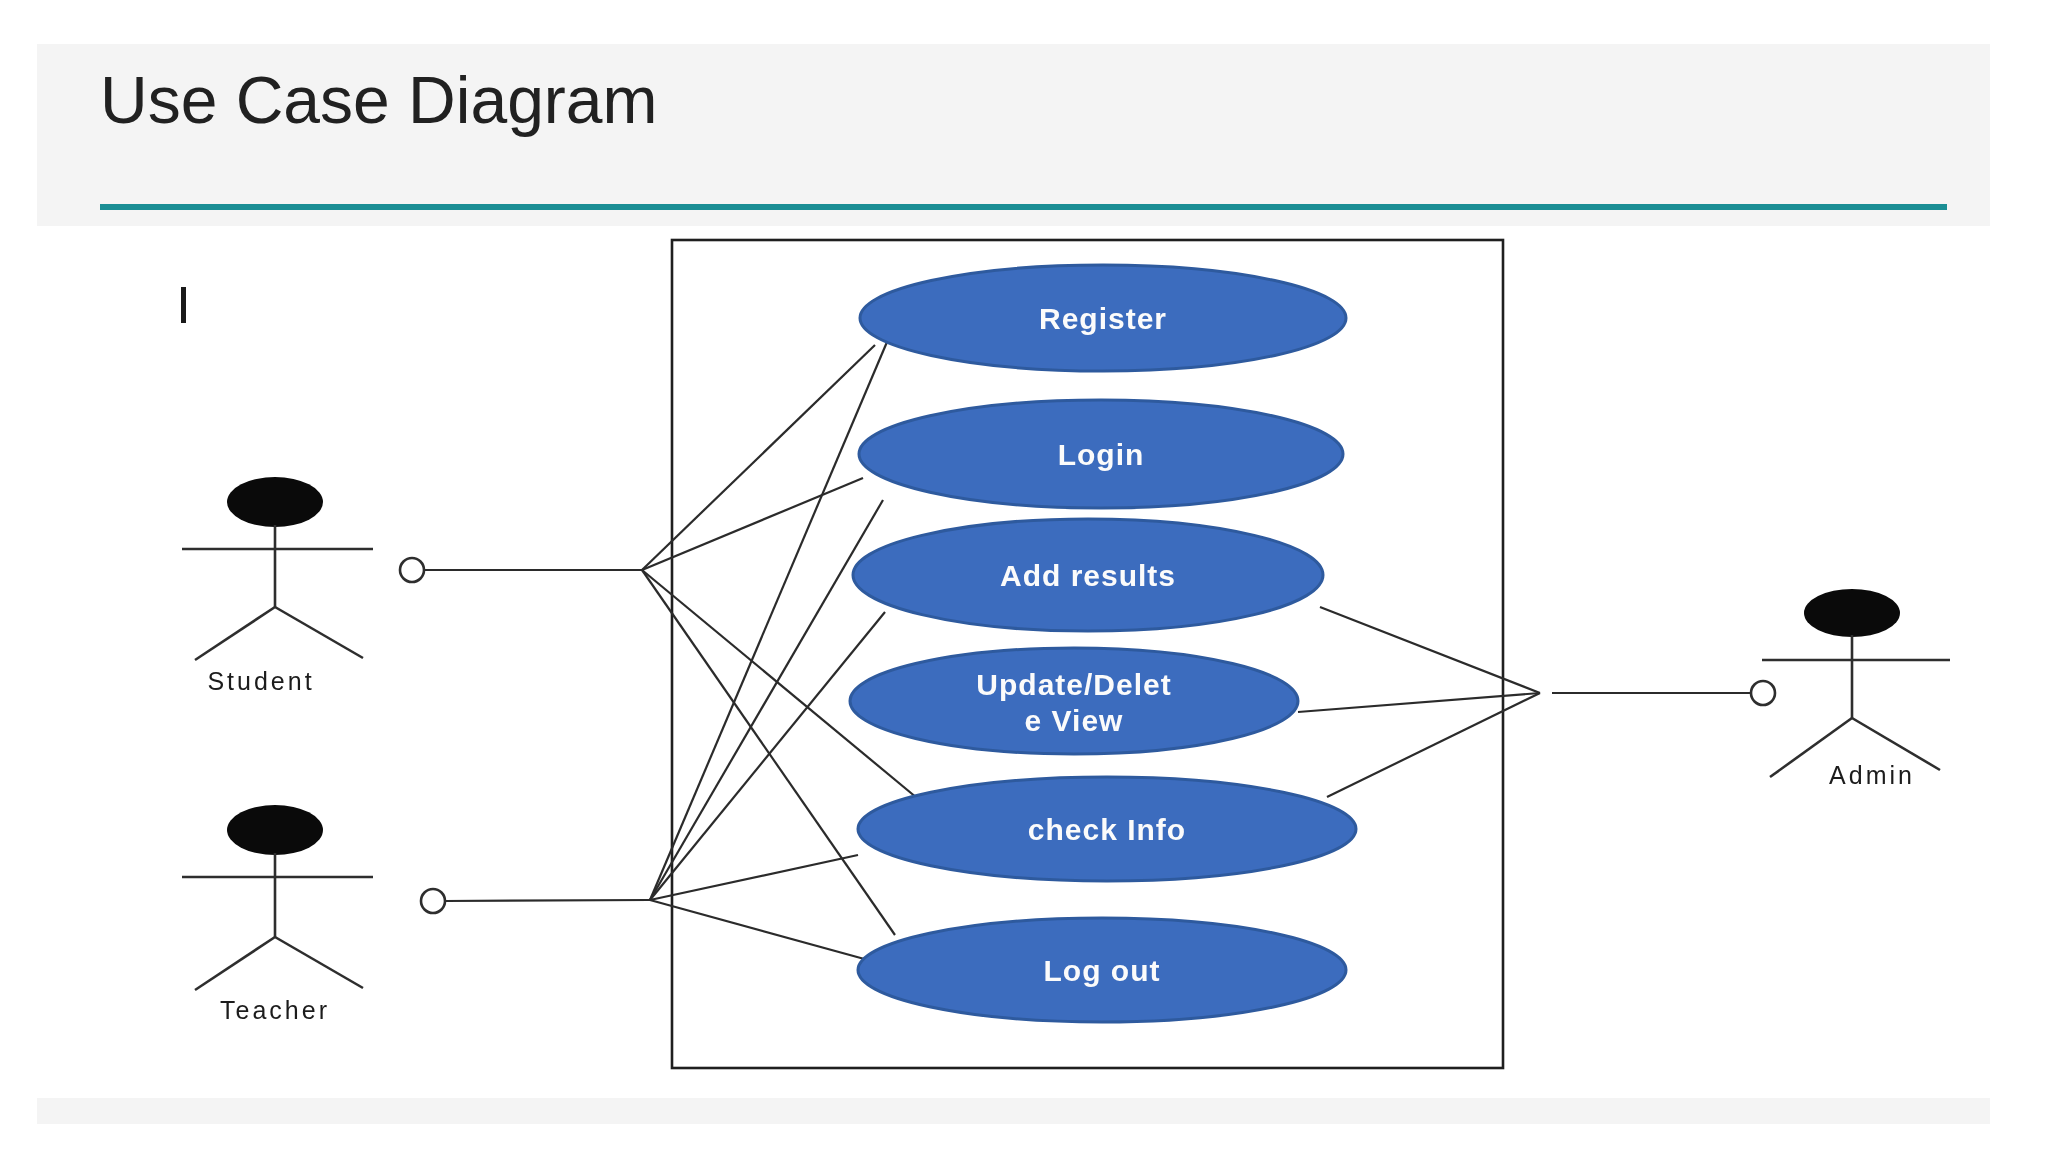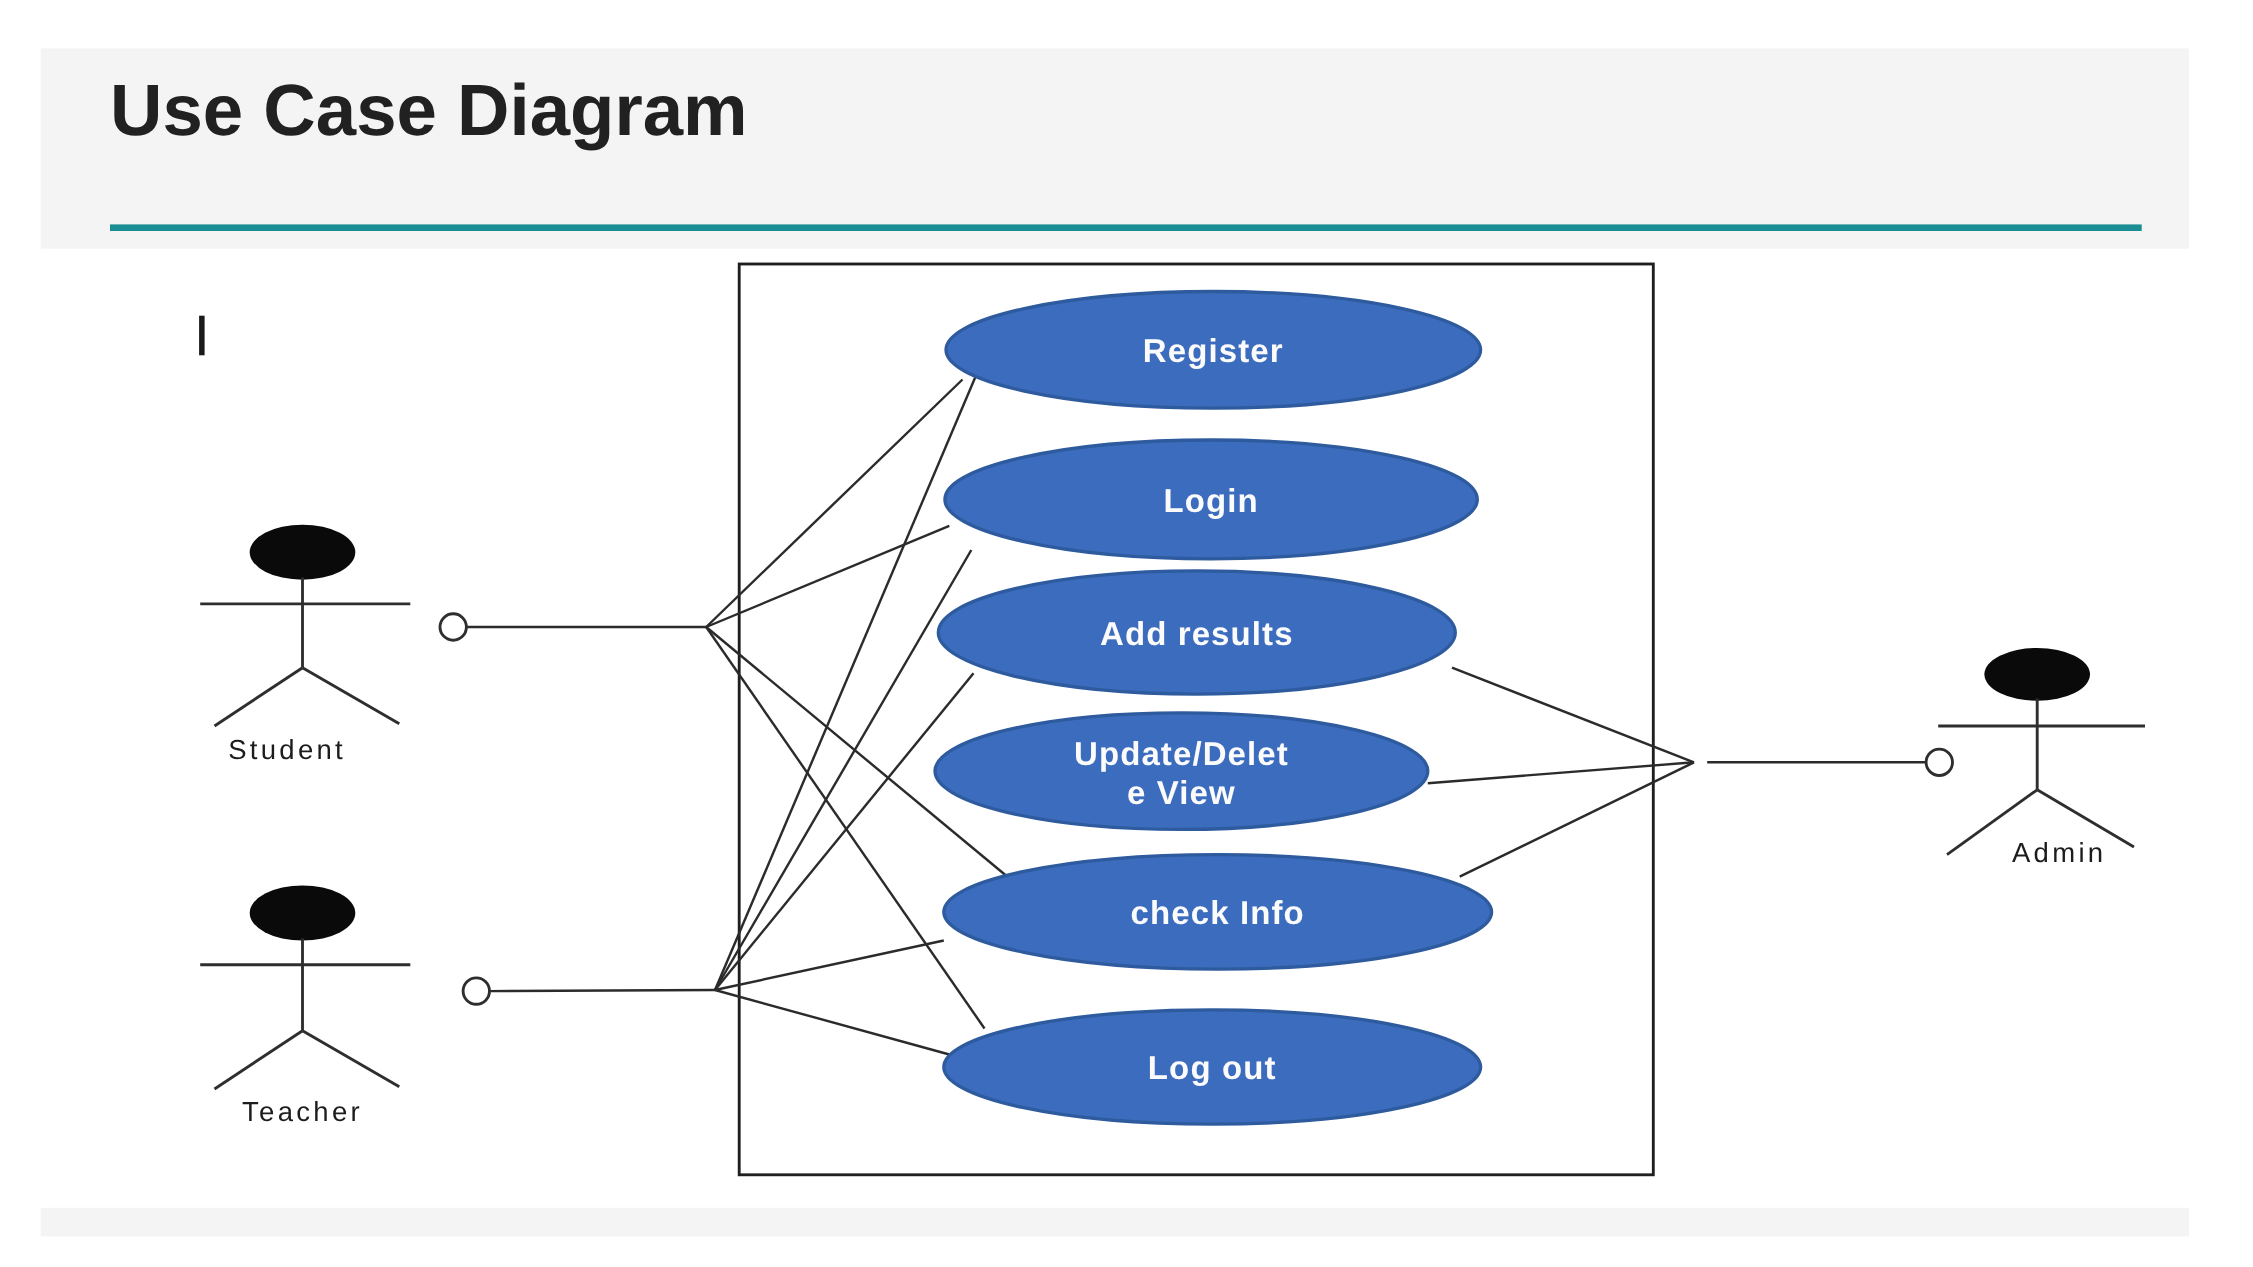--- a/index.html
+++ b/index.html
@@ -7,21 +7,21 @@
     width:2048px;height:1152px;position:relative;background:#ffffff;
     font-family:"Liberation Sans",sans-serif;overflow:hidden;
   }
   .header-panel{
     position:absolute;left:37px;top:44px;width:1953px;height:182px;
     background:#f4f4f4;
   }
   .slide-title{
     position:absolute;left:100px;top:62px;
     font-family:"Liberation Sans",sans-serif;
-    font-size:66px;font-weight:700;color:#212121;letter-spacing:0px;
+    font-size:66px;font-weight:400;color:#212121;letter-spacing:0px;
   }
   .title-underline{
     position:absolute;left:100px;top:204px;width:1847px;height:6px;
     background:#1b8e94;
   }
   .footer-band{
     position:absolute;left:37px;top:1098px;width:1953px;height:26px;
     background:#f4f4f4;
   }
   svg.diagram{position:absolute;left:0;top:0;}

